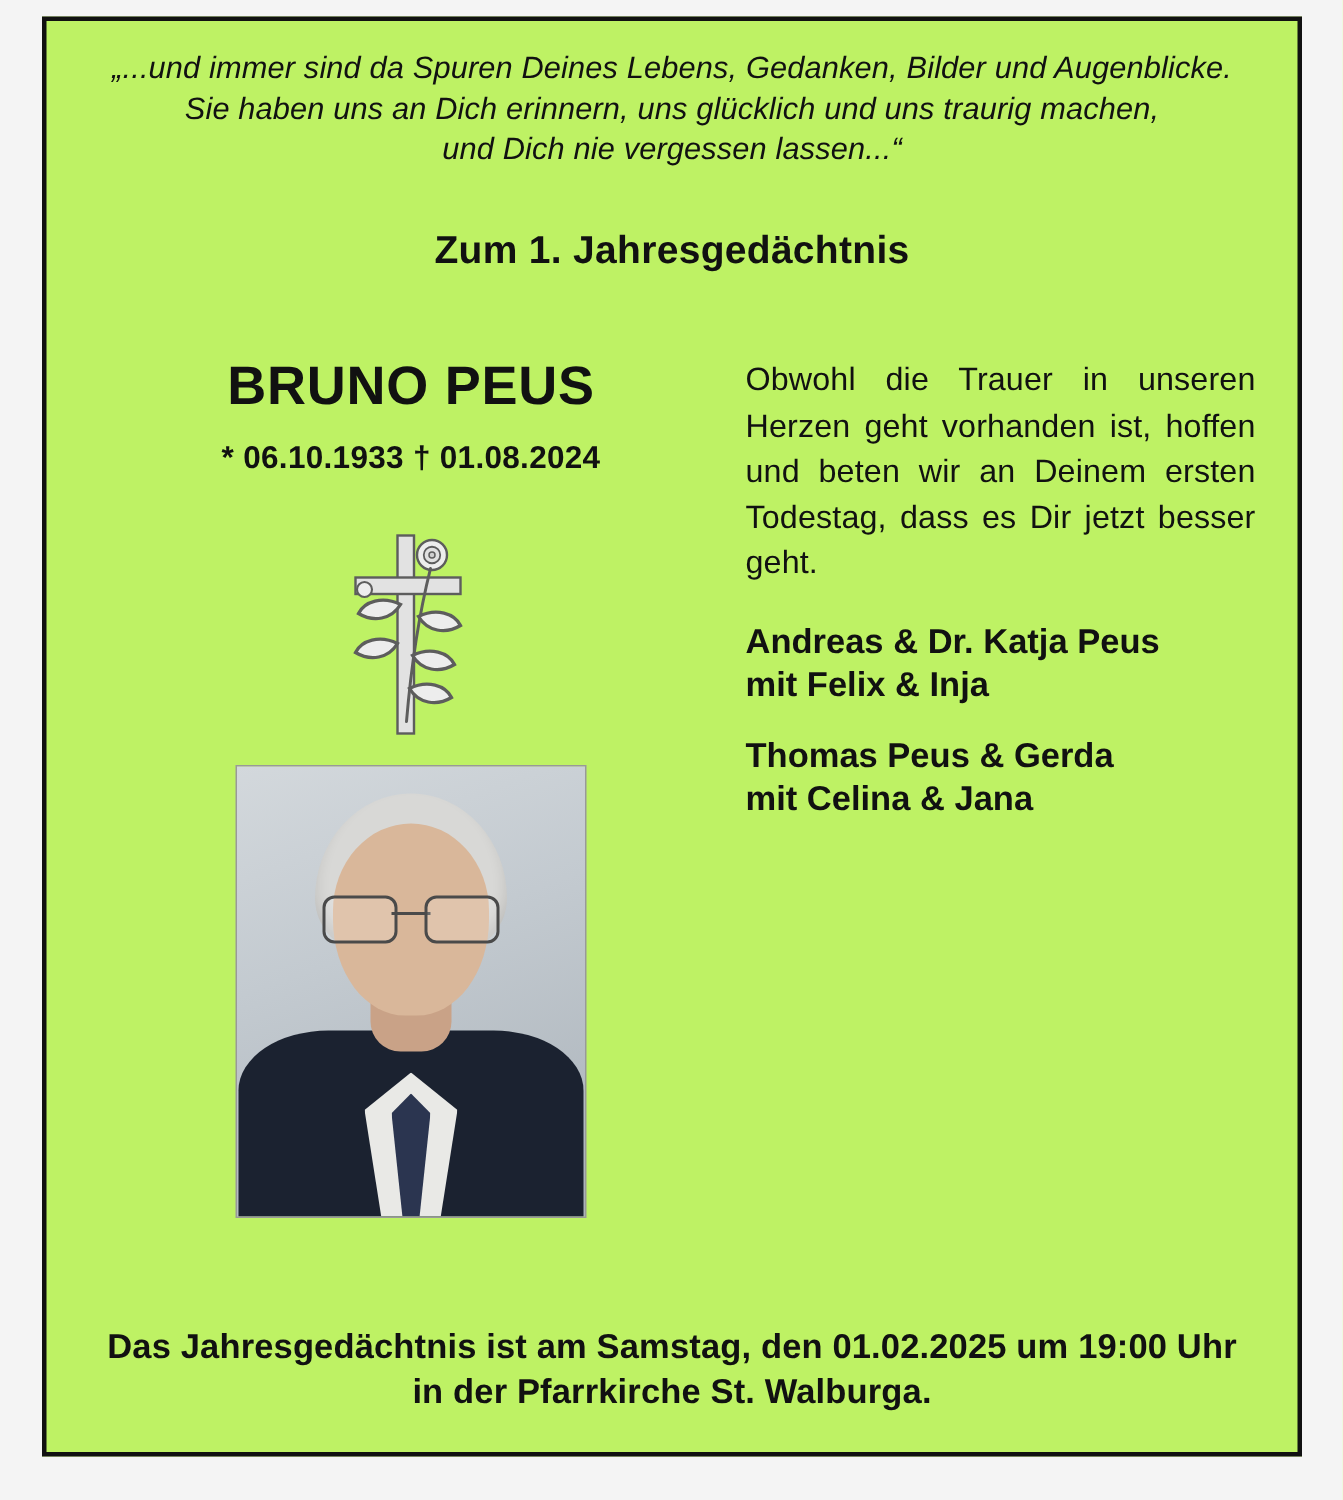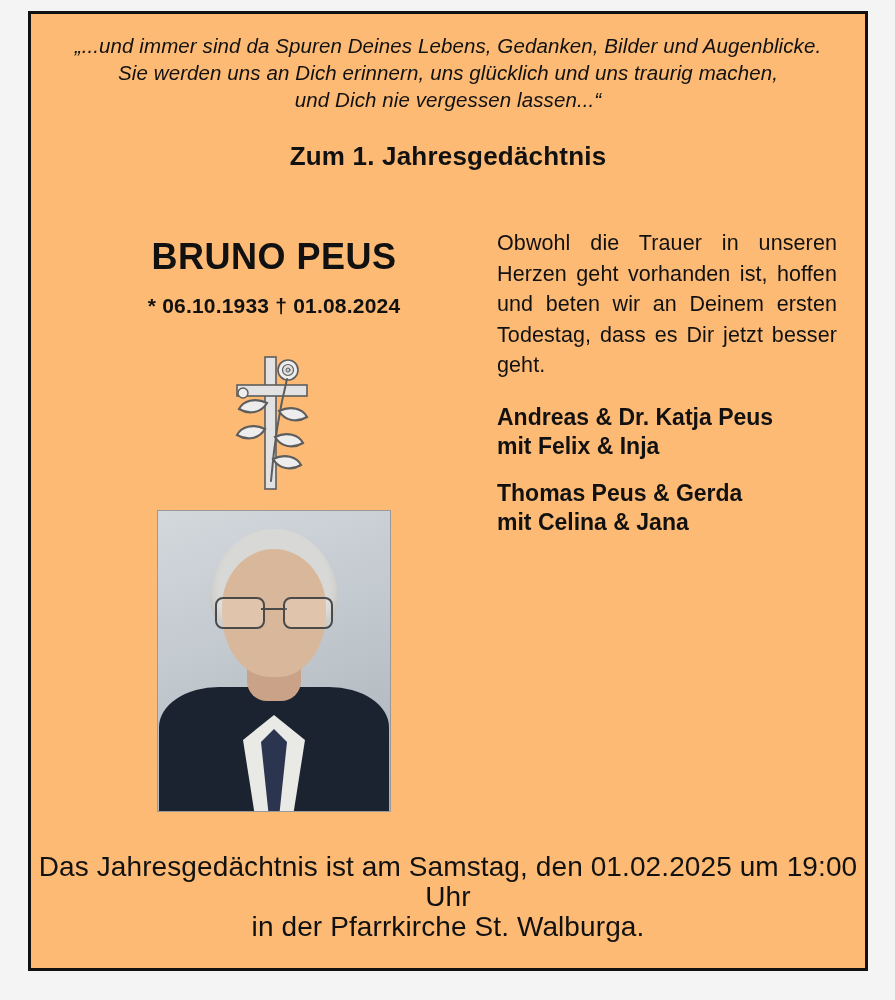--- a/index.html
+++ b/index.html
@@ -20,21 +20,21 @@
     height: 1000px;
     background: #f4f4f4;
     box-sizing: border-box;
   }
   .notice {
     position: absolute;
     left: 28px;
     top: 11px;
     width: 840px;
     height: 960px;
-    background: #fdba74;
+    background: #bef264;
     border: 3px solid #111111;
     box-sizing: border-box;
   }
   .inner {
     position: relative;
     width: 100%;
     height: 100%;
     padding: 18px 24px 0 24px;
     box-sizing: border-box;
   }
@@ -43,21 +43,21 @@
     text-align: center;
     font-style: italic;
     font-size: 20.5px;
     line-height: 27px;
     color: #111111;
     letter-spacing: 0.1px;
   }
   .quote div { white-space: nowrap; }
 
   .occasion {
-    margin-top: 28px;
+    margin-top: 38px;
     text-align: center;
     font-size: 26px;
     font-weight: bold;
     letter-spacing: 0.2px;
   }
 
   .columns {
     display: flex;
     margin-top: 52px;
     padding: 0 4px;
@@ -70,21 +70,21 @@
   .right-col {
     flex: 1 1 auto;
     padding-left: 8px;
     padding-top: 4px;
   }
 
   .name {
     font-size: 36px;
     font-weight: bold;
     letter-spacing: 0.5px;
-    margin-top: 12px;
+    margin-top: 2px;
   }
   .dates {
     margin-top: 16px;
     font-size: 21px;
     font-weight: bold;
     letter-spacing: 0.2px;
   }
 
   .cross-wrap {
     margin-top: 22px;
@@ -195,36 +195,36 @@
     font-weight: bold;
     margin: 0 0 18px 0;
   }
 
   .footer {
     position: absolute;
     left: 0;
     right: 0;
     bottom: 26px;
     text-align: center;
-    font-size: 28px;
-    font-weight: normal;
+    font-size: 23px;
+    font-weight: bold;
     line-height: 30px;
     letter-spacing: 0.1px;
   }
 </style>
 </head>
 <body>
 
 <div class="page">
   <div class="notice">
     <div class="inner">
 
       <div class="quote">
         <div>„...und immer sind da Spuren Deines Lebens, Gedanken, Bilder und Augenblicke.</div>
-        <div>Sie werden uns an Dich erinnern, uns glücklich und uns traurig machen,</div>
+        <div>Sie haben uns an Dich erinnern, uns glücklich und uns traurig machen,</div>
         <div>und Dich nie vergessen lassen...“</div>
       </div>
 
       <div class="occasion">Zum 1. Jahresgedächtnis</div>
 
       <div class="columns">
 
         <div class="left-col">
           <div class="name">BRUNO PEUS</div>
           <div class="dates">* 06.10.1933  † 01.08.2024</div>

